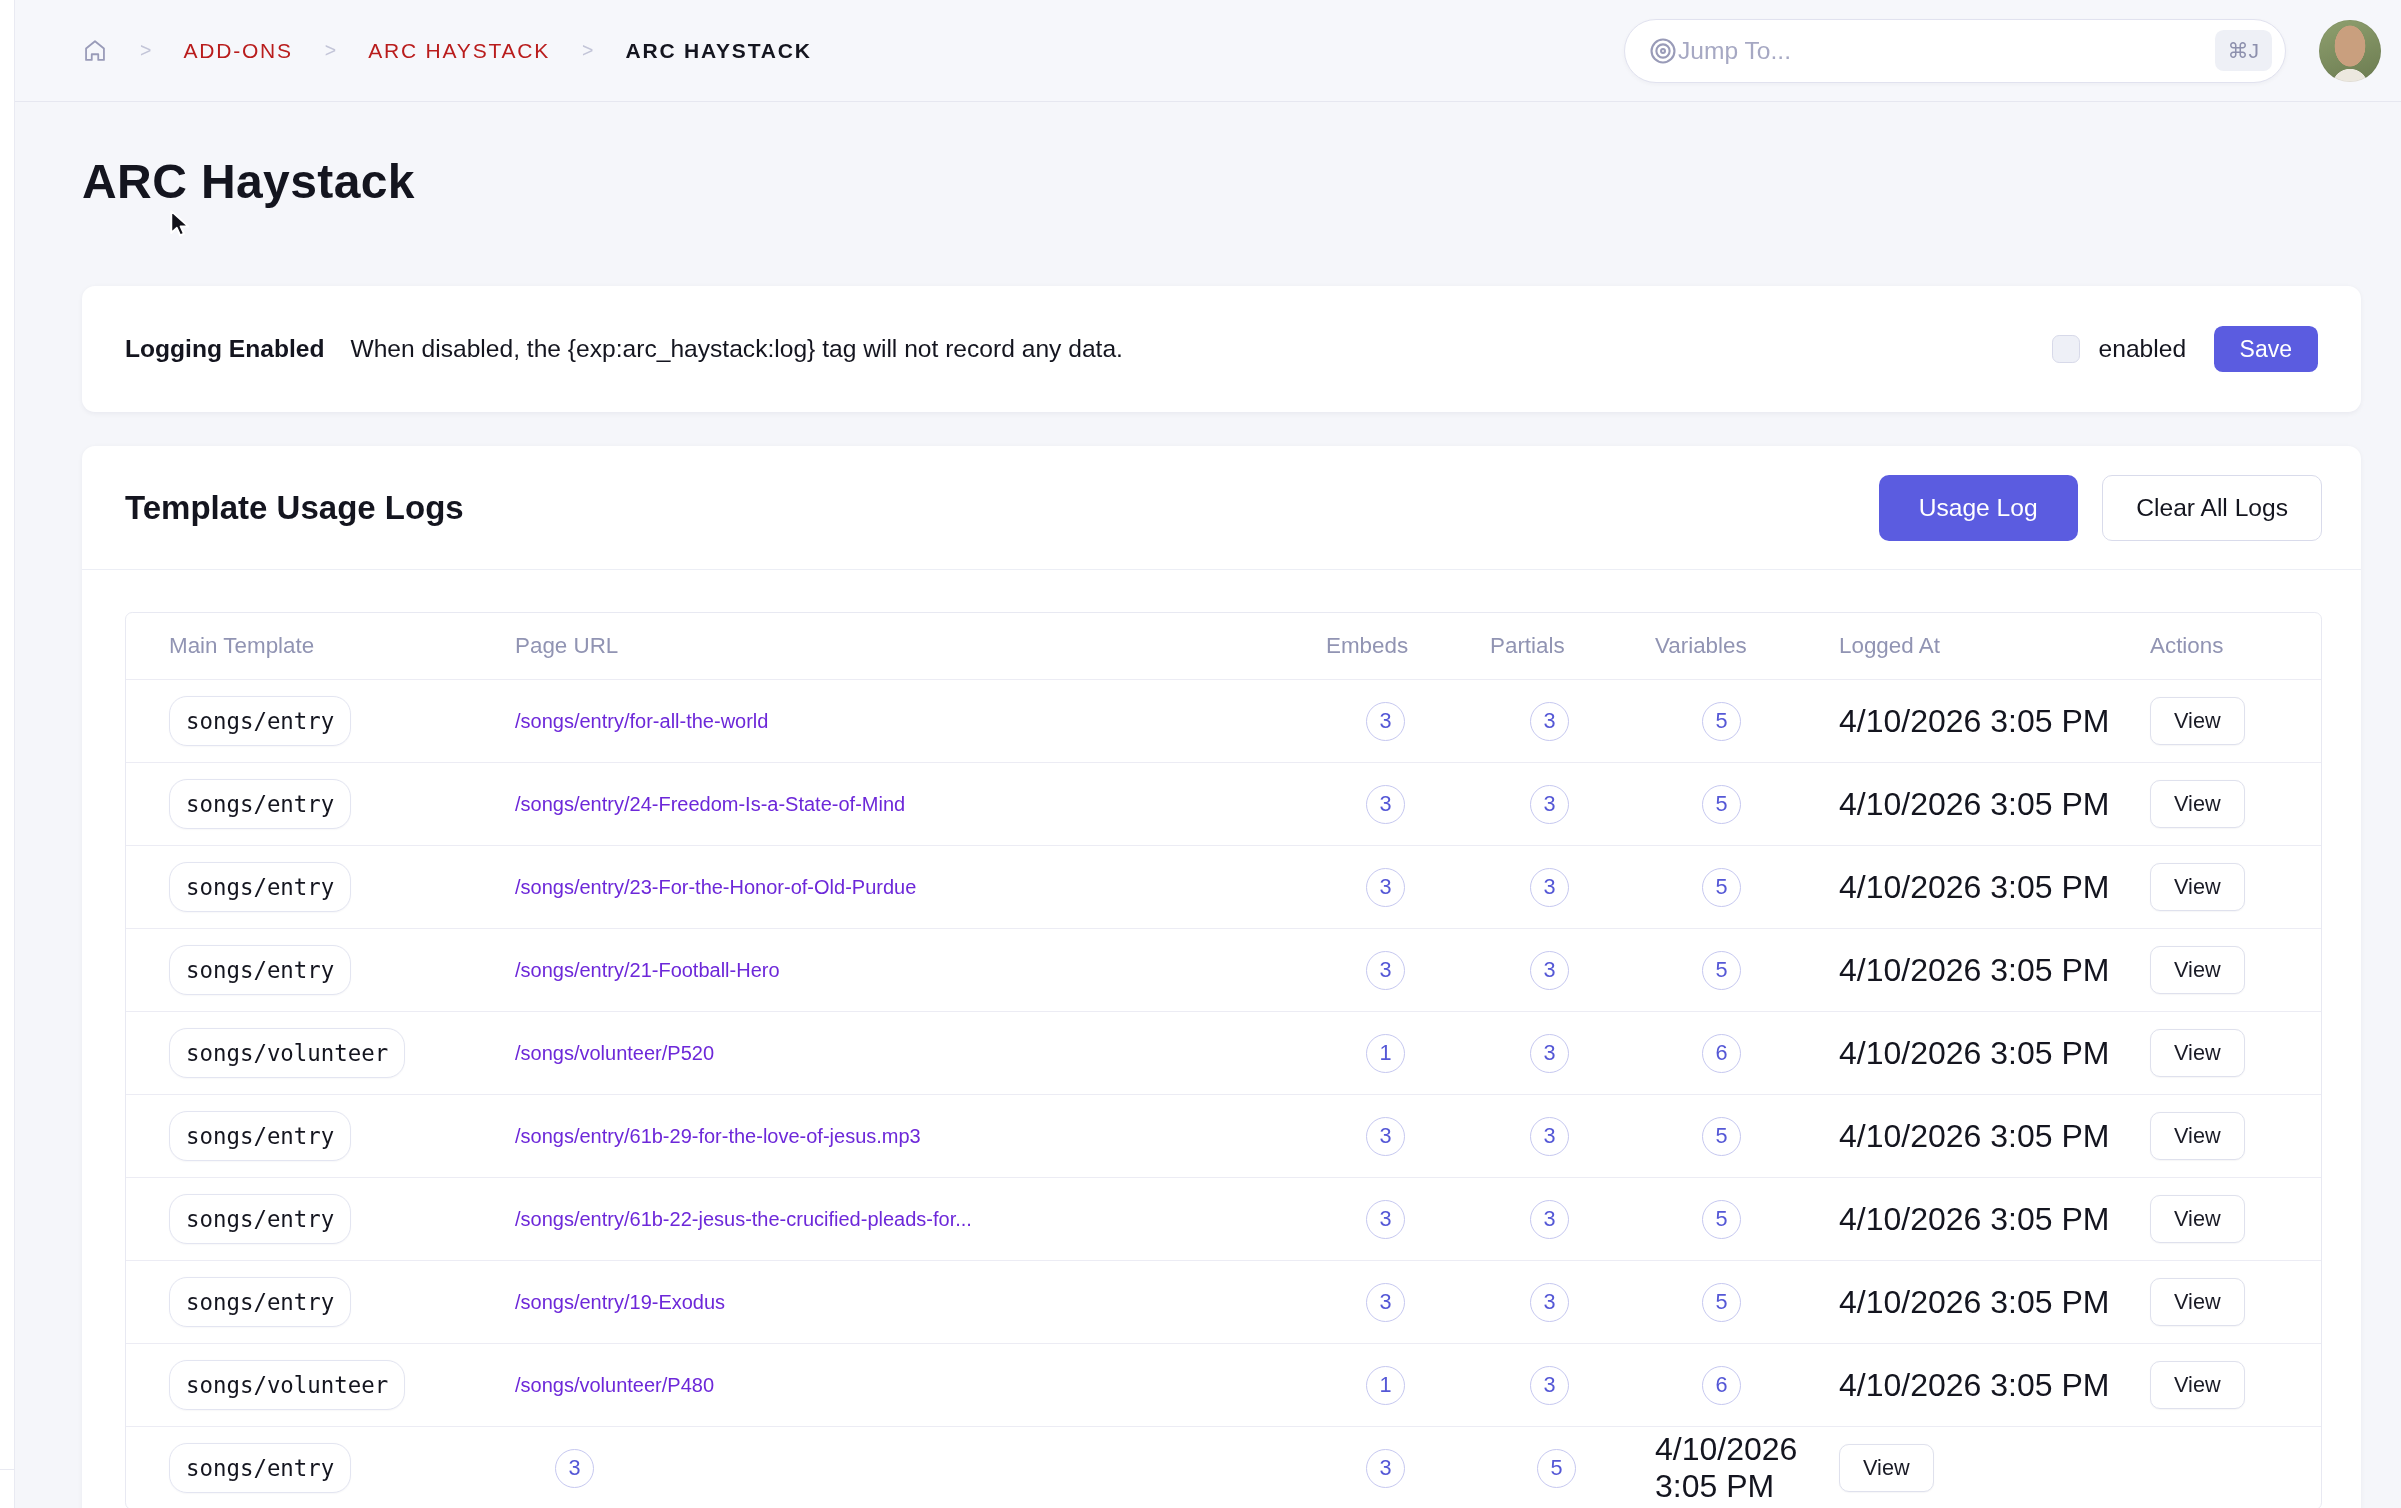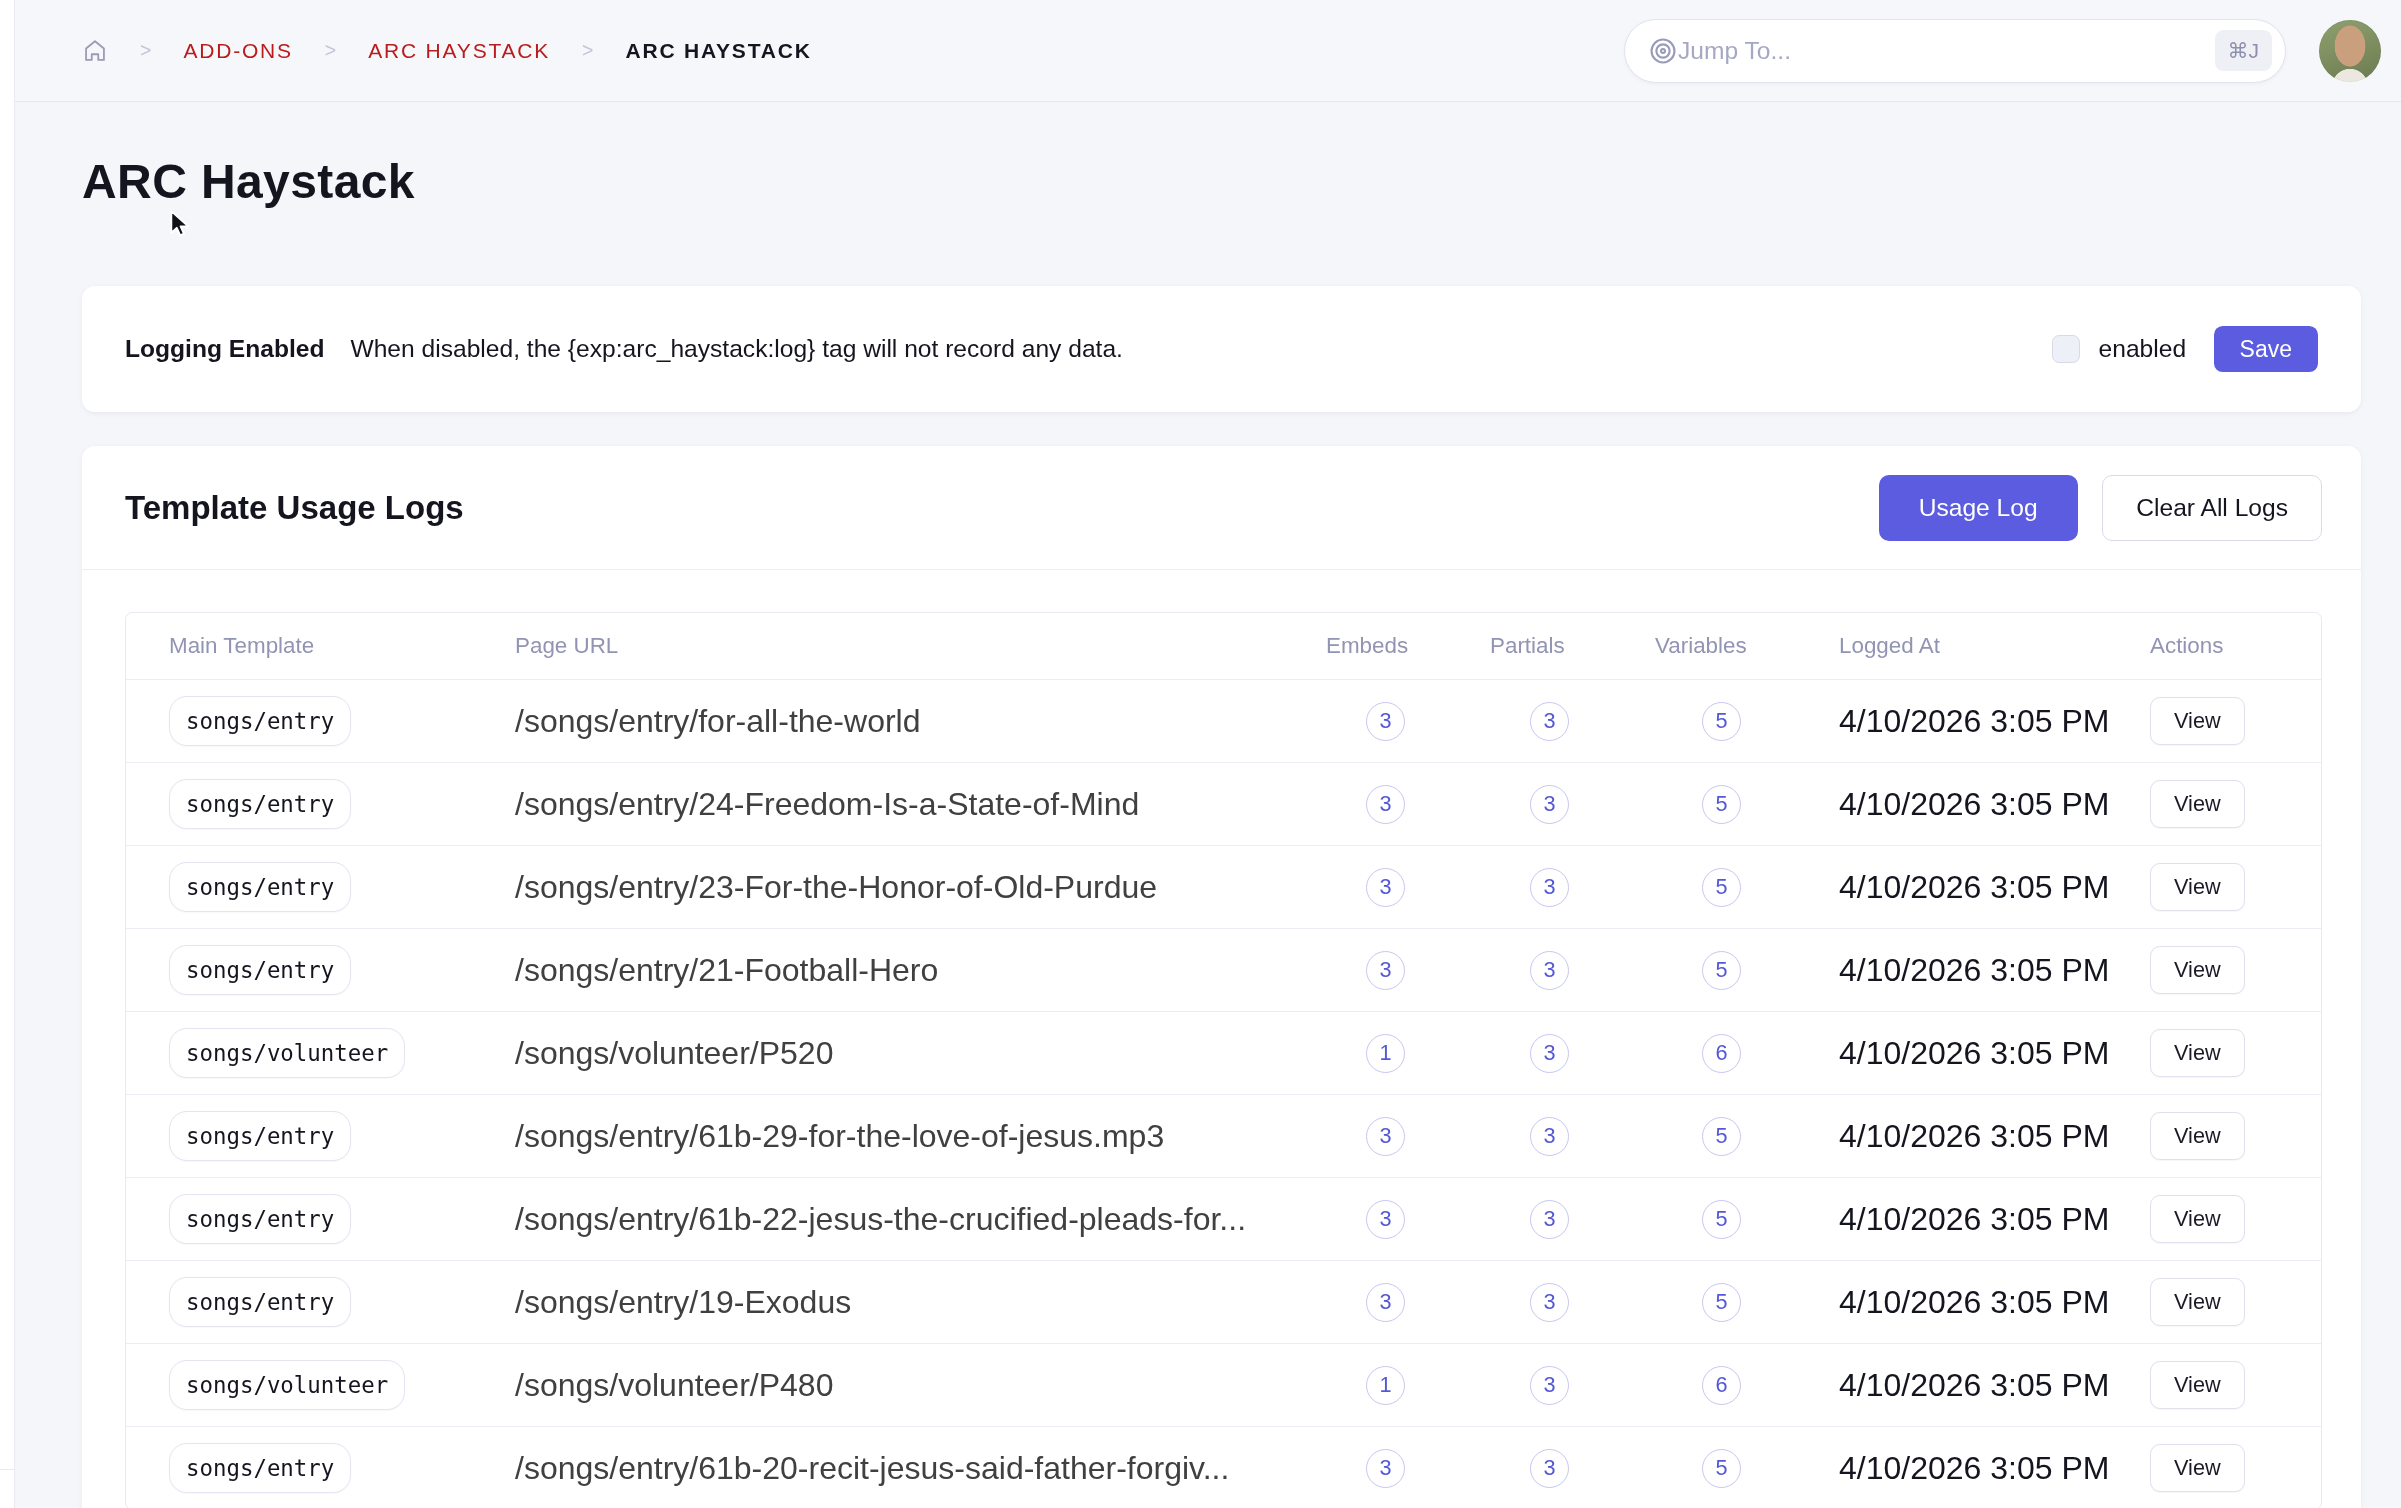--- a/index.html
+++ b/index.html
@@ -77,21 +77,21 @@
   .t-row { height:83px; border-top:1.4px solid #ececf4; }
   .head-cell { font-size:22.4px; color:#9194b3; font-weight:400; }
   .c-template { padding-left:43px; }
   .t-row .c-embeds { padding-left:40px; }
   .t-row .c-partials { padding-left:40px; }
   .t-row .c-variables { padding-left:47px; }
 
   .badge { display:inline-block; font-family:"DejaVu Sans Mono",monospace;
     font-size:22.4px; color:#14151f; border:1.4px solid #e3e5f1; border-radius:18px;
     padding:11px 16px; background:#fff; box-shadow:0 0.7px 1.4px rgba(20,20,50,.03); }
-  .url-link { font-size:32px; color:#404040; text-decoration:none; }
+  .url-link { font-size:20px; color:#6d28d9; text-decoration:none; }
   .num-circle { display:inline-flex; width:39px; height:39px; border-radius:50%;
     border:1.4px solid #c6c8f0; color:#5558d6; font-size:21.7px;
     align-items:center; justify-content:center; }
   .logged-at { font-size:32px; color:#14151f; }
   .view-btn { height:48px; padding:0 23px; font-size:21.7px; color:#1a1b26;
     background:#fff; border:1.4px solid #dfe1ed; border-radius:10px; cursor:pointer;
     font-family:inherit; box-shadow:0 0.7px 1.4px rgba(20,20,50,.04); }
 
   .mouse-cursor { position:absolute; left:165px; top:208px; z-index:50; pointer-events:none; }
 </style>
@@ -251,21 +251,20 @@
     <div class="c-url"><a href="#" class="url-link">/songs/volunteer/P480</a></div>
     <div class="c-embeds"><span class="num-circle">1</span></div>
     <div class="c-partials"><span class="num-circle">3</span></div>
     <div class="c-variables"><span class="num-circle">6</span></div>
     <div class="c-logged"><span class="logged-at">4/10/2026 3:05 PM</span></div>
     <div class="c-actions"><button class="view-btn">View</button></div>
   </div>
 
   <div class="t-row">
     <div class="c-template"><span class="badge">songs/entry</span></div>
-    <div class="c-url"><a href="#" class="url-link">/songs/entry/61b-20-recit-jesus-said-father-forgiv...</a></div>
     <div class="c-embeds"><span class="num-circle">3</span></div>
     <div class="c-partials"><span class="num-circle">3</span></div>
     <div class="c-variables"><span class="num-circle">5</span></div>
     <div class="c-logged"><span class="logged-at">4/10/2026 3:05 PM</span></div>
     <div class="c-actions"><button class="view-btn">View</button></div>
   </div>
 </div>
     </div>
   </section>
 </main>

